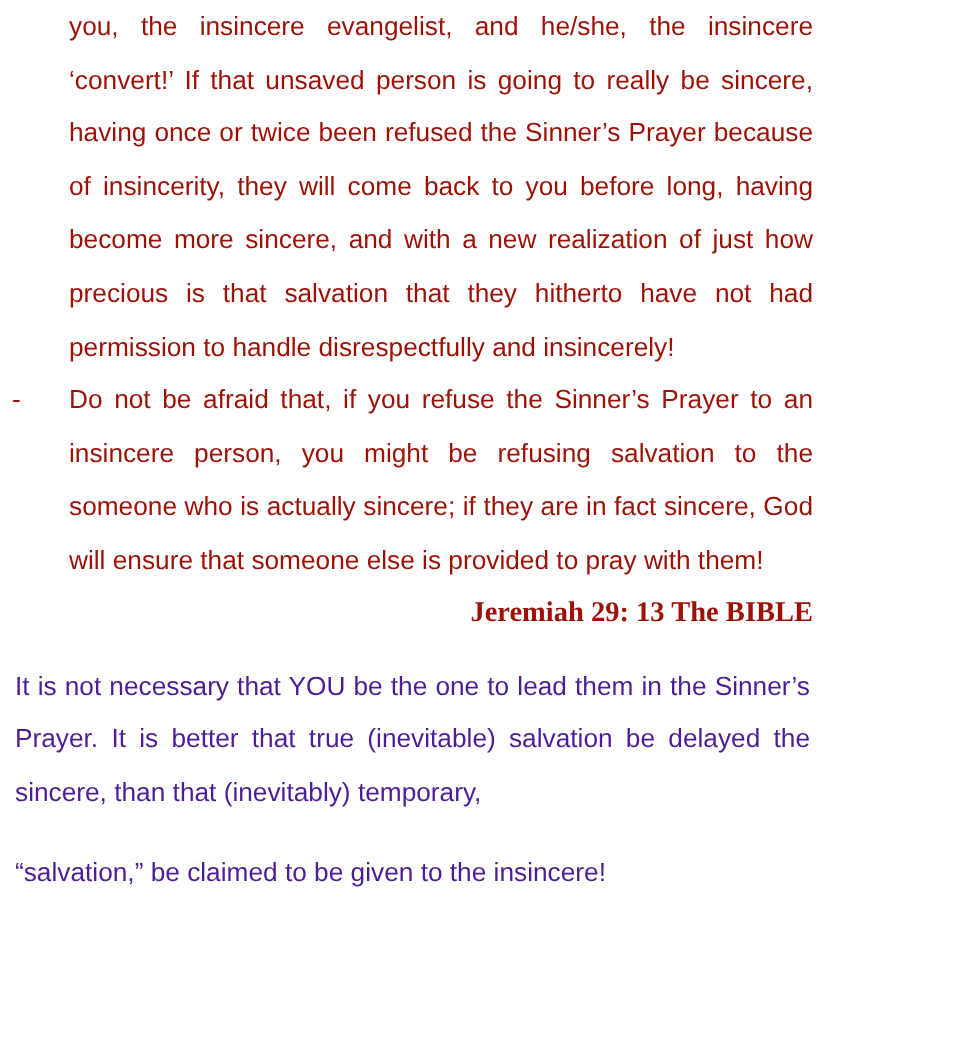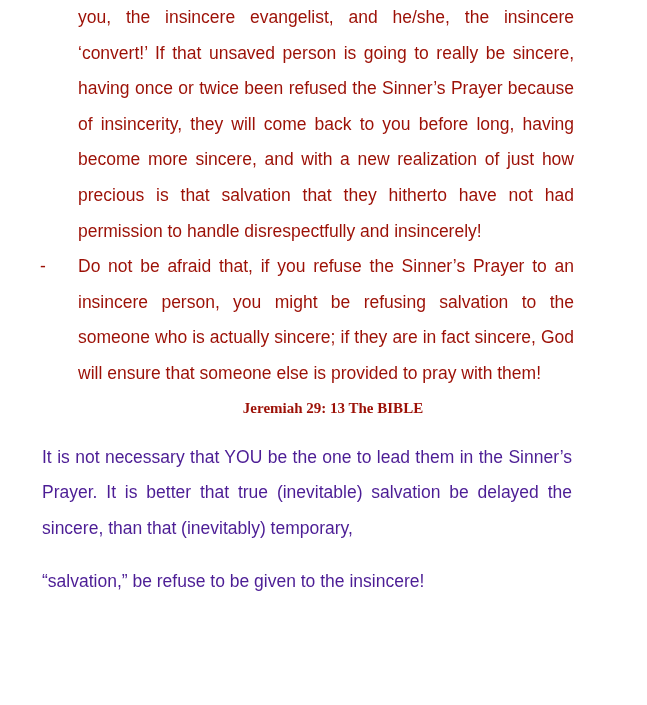--- a/index.html
+++ b/index.html
@@ -13,21 +13,20 @@
     overflow: hidden;
     font-family: "Liberation Sans", sans-serif;
     color: #9c1006;
   }
   .page {
     position: relative;
     width: 550px;
     height: 705px;
     box-sizing: border-box;
     padding: 0 8px 0 8px;
-    margin-left: 32px;
   }
   .para {
     text-align: justify;
     text-justify: inter-word;
     font-size: 17.5px;
     line-height: 35.6px;
     color: #9c1006;
     margin: 0;
   }
   .para-top {
@@ -55,26 +54,26 @@
     padding-left: 52px;
     font-family: "Liberation Serif", serif;
     font-size: 19px;
     line-height: 29px;
     color: #9c1006;
     text-align: left;
   }
   .quote-ref {
     font-family: "Liberation Serif", serif;
     font-weight: bold;
-    font-size: 15px;
+    font-size: 19px;
     line-height: 31px;
     color: #9c1006;
     padding-left: 52px;
     padding-top: 1px;
-    text-align: center;
+    text-align: right;
   }
   .closing {
     margin-top: 16px;
     padding-left: 2px;
     padding-right: 2px;
     text-align: justify;
     text-justify: inter-word;
     font-size: 17.5px;
     line-height: 35.6px;
     color: #4c1d95;
@@ -93,15 +92,15 @@
   <div class="bullet-row">
     <span class="bullet-marker">-</span>
     <p class="para">Do not be afraid that, if you refuse the Sinner’s Prayer to an insincere person, you might be refusing salvation to the someone who is actually sincere; if they are in fact sincere, God will ensure that someone else is provided to pray with them!</p>
   </div>
 
 
   <div class="quote-ref">Jeremiah 29: 13  The BIBLE</div>
 
   <p class="closing">It is not necessary that YOU be the one to lead them in the Sinner’s Prayer.  It is better that true (inevitable) salvation be delayed the sincere, than that (inevitably) temporary,</p>
 
-  <p class="closing last-line">“salvation,” be refuse to be given to the insincere!</p>
+  <p class="closing last-line">“salvation,” be claimed to be given to the insincere!</p>
 
 </div>
 
 </body></html>

